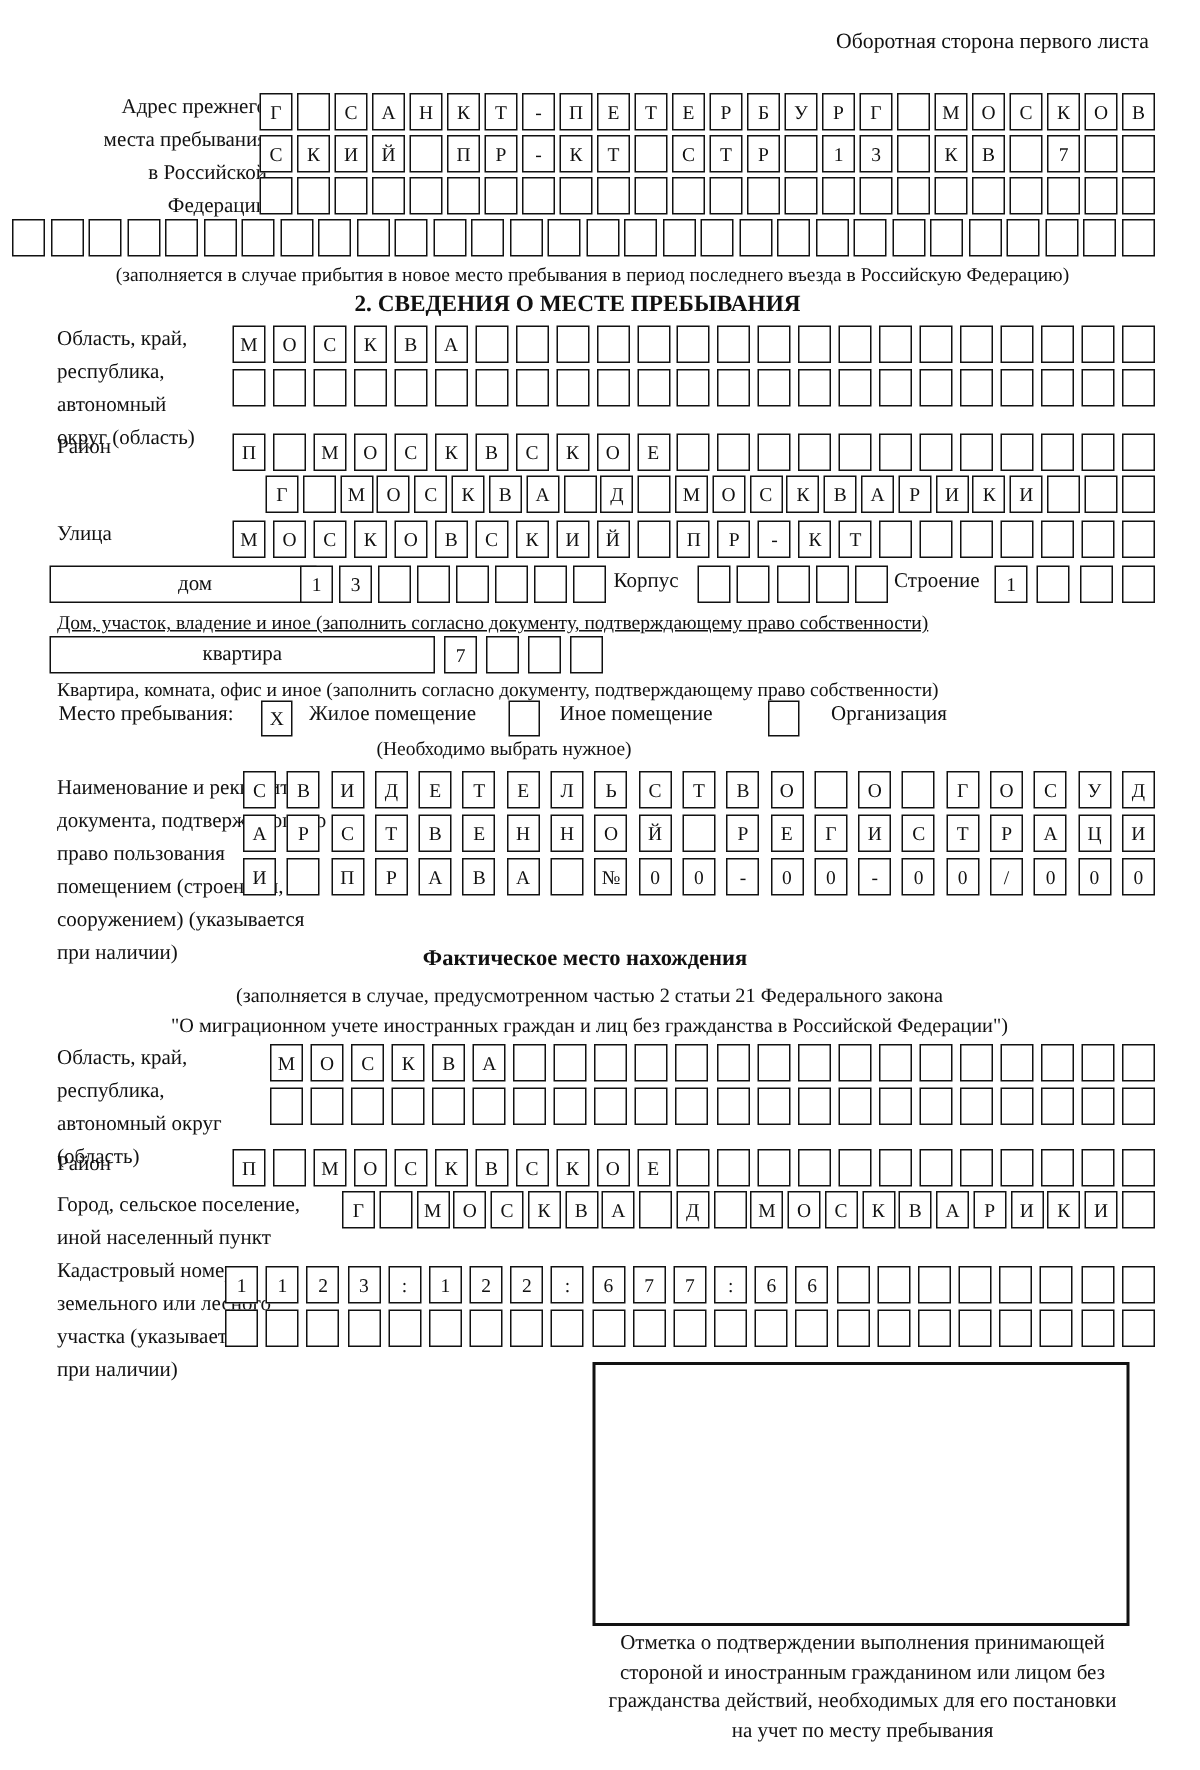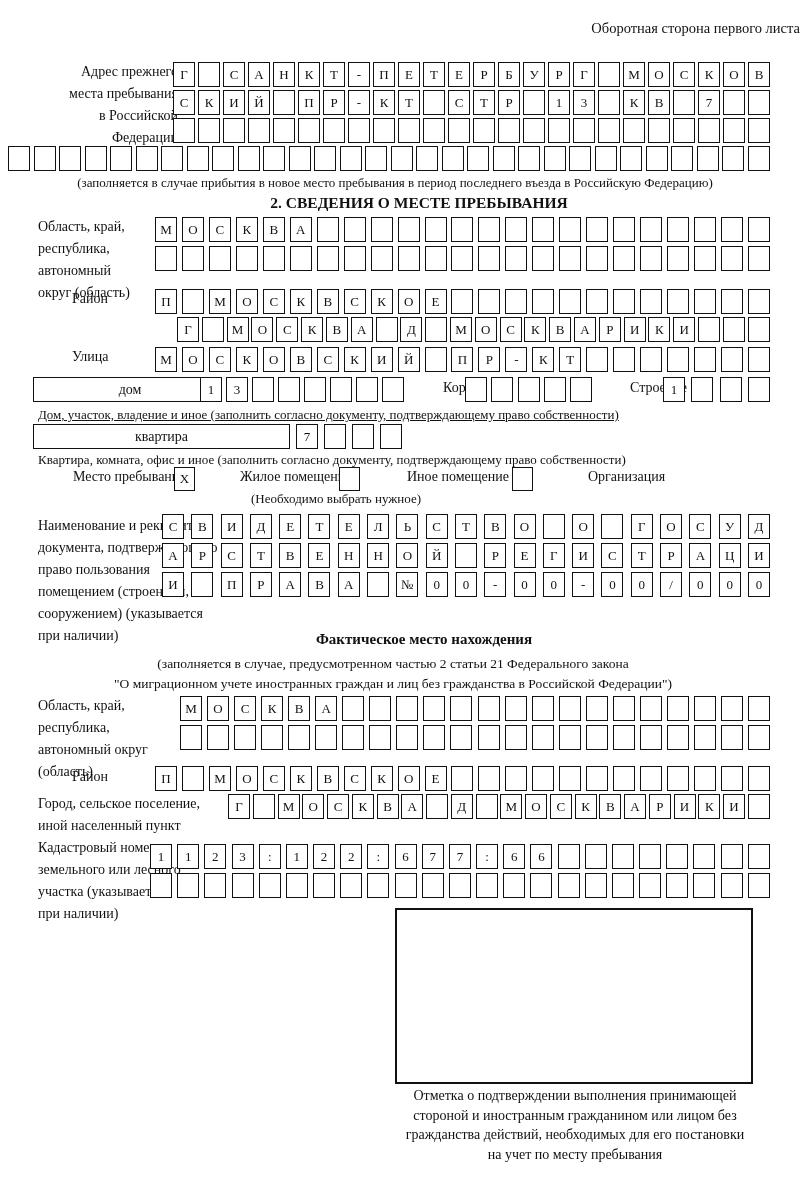--- a/index.html
+++ b/index.html
@@ -1,19 +1,19 @@
 <!DOCTYPE html>
 <html lang="ru"><head>
 <meta charset="utf-8">
 <style>
   html,body{margin:0;padding:0;background:#fff;}
   .page{position:relative;width:800px;height:1180px;background:#fff;color:#111;
         font-family:"Liberation Serif","DejaVu Serif",serif;overflow:hidden;}
   .lbl{position:absolute;font-size:14px;line-height:22px;white-space:pre-line;}
-  .t{position:absolute;font-size:14px;white-space:nowrap;margin-left:34px;}
+  .t{position:absolute;font-size:14px;white-space:nowrap;}
   .note{position:absolute;font-size:13px;white-space:nowrap;}
   .center{text-align:center;}
   .bold{font-weight:bold;}
   .row{position:absolute;display:flex;justify-content:space-between;}
   .cell{flex:0 0 auto;width:20px;height:23px;border:1.5px solid #111;background:#fff;
         display:flex;align-items:center;justify-content:center;
         font-size:13px;line-height:1;}
   .cbox{position:absolute;width:19px;height:22px;border:1.5px solid #111;background:#fff;
         display:flex;align-items:center;justify-content:center;font-size:13px;}
   .widebox{position:absolute;height:23px;border:1.5px solid #111;background:#fff;

